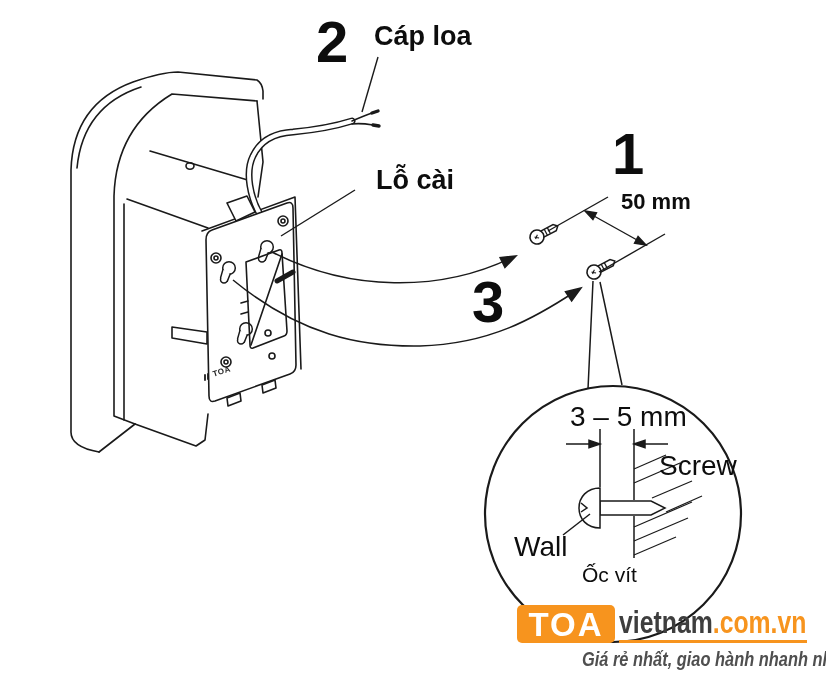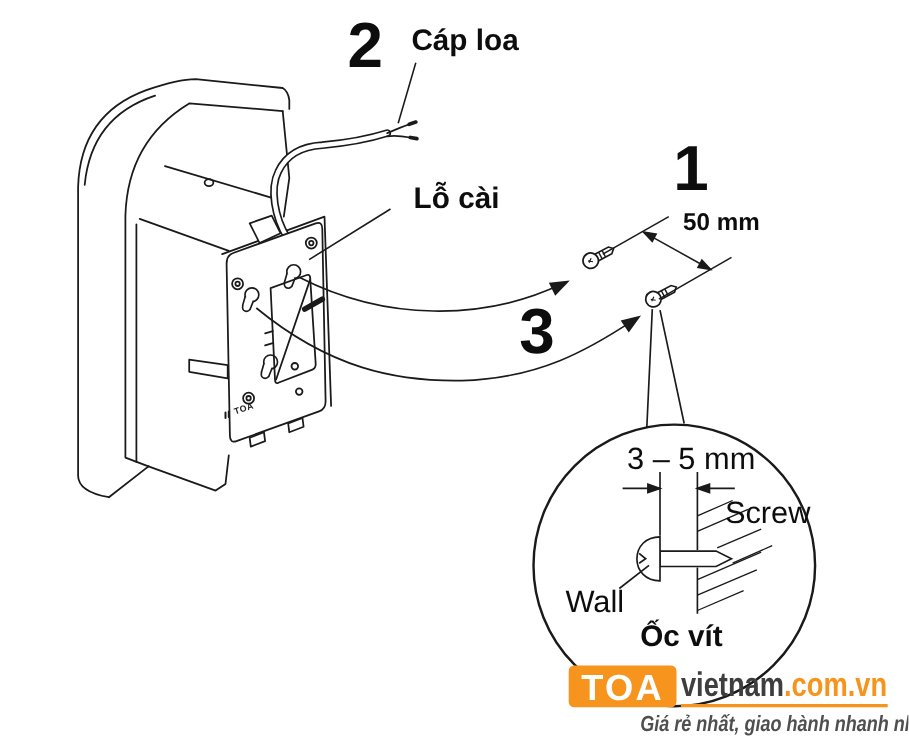--- a/index.html
+++ b/index.html
@@ -4,21 +4,21 @@
 <style>
   html,body{margin:0;padding:0;background:#ffffff;}
   .stage{position:relative;width:826px;height:681px;background:#fff;overflow:hidden;
          font-family:"Liberation Sans","DejaVu Sans",sans-serif;color:#0d0d0d;}
   .stage svg{position:absolute;left:0;top:0;}
   .t{position:absolute;white-space:nowrap;line-height:1.05;color:#0d0d0d;}
   .num{font-size:58px;font-weight:bold;}
   .lbl{font-size:27px;font-weight:bold;}
   .dim{font-size:22px;font-weight:bold;}
   .dim2{font-size:28px;font-weight:normal;}
-  .vi-bold{font-size:27px;font-weight:bold;}
+  .vi-bold{font-size:21px;font-weight:normal;}
   .panel-brand{font-size:8px;font-weight:bold;letter-spacing:.5px;transform:rotate(-18deg);transform-origin:left top;color:#222;}
   
   .logo-badge{position:absolute;left:517px;top:605px;width:98px;height:38px;border-radius:5px;
               background:#F7941E;display:flex;align-items:center;justify-content:center;}
   .logo-badge span{color:#fff;font-size:33px;font-weight:bold;letter-spacing:2px;line-height:1;}
   .logo-domain{position:absolute;left:619px;top:606px;font-size:31px;font-weight:bold;line-height:1.1;
                transform:scaleX(.8);transform-origin:left top;white-space:nowrap;}
   .logo-domain .dark{color:#3E3E3E;}
   .logo-domain .orange{color:#F7941E;}
   .logo-underline{position:absolute;left:619px;top:640px;width:188px;height:3px;background:#F7941E;}

